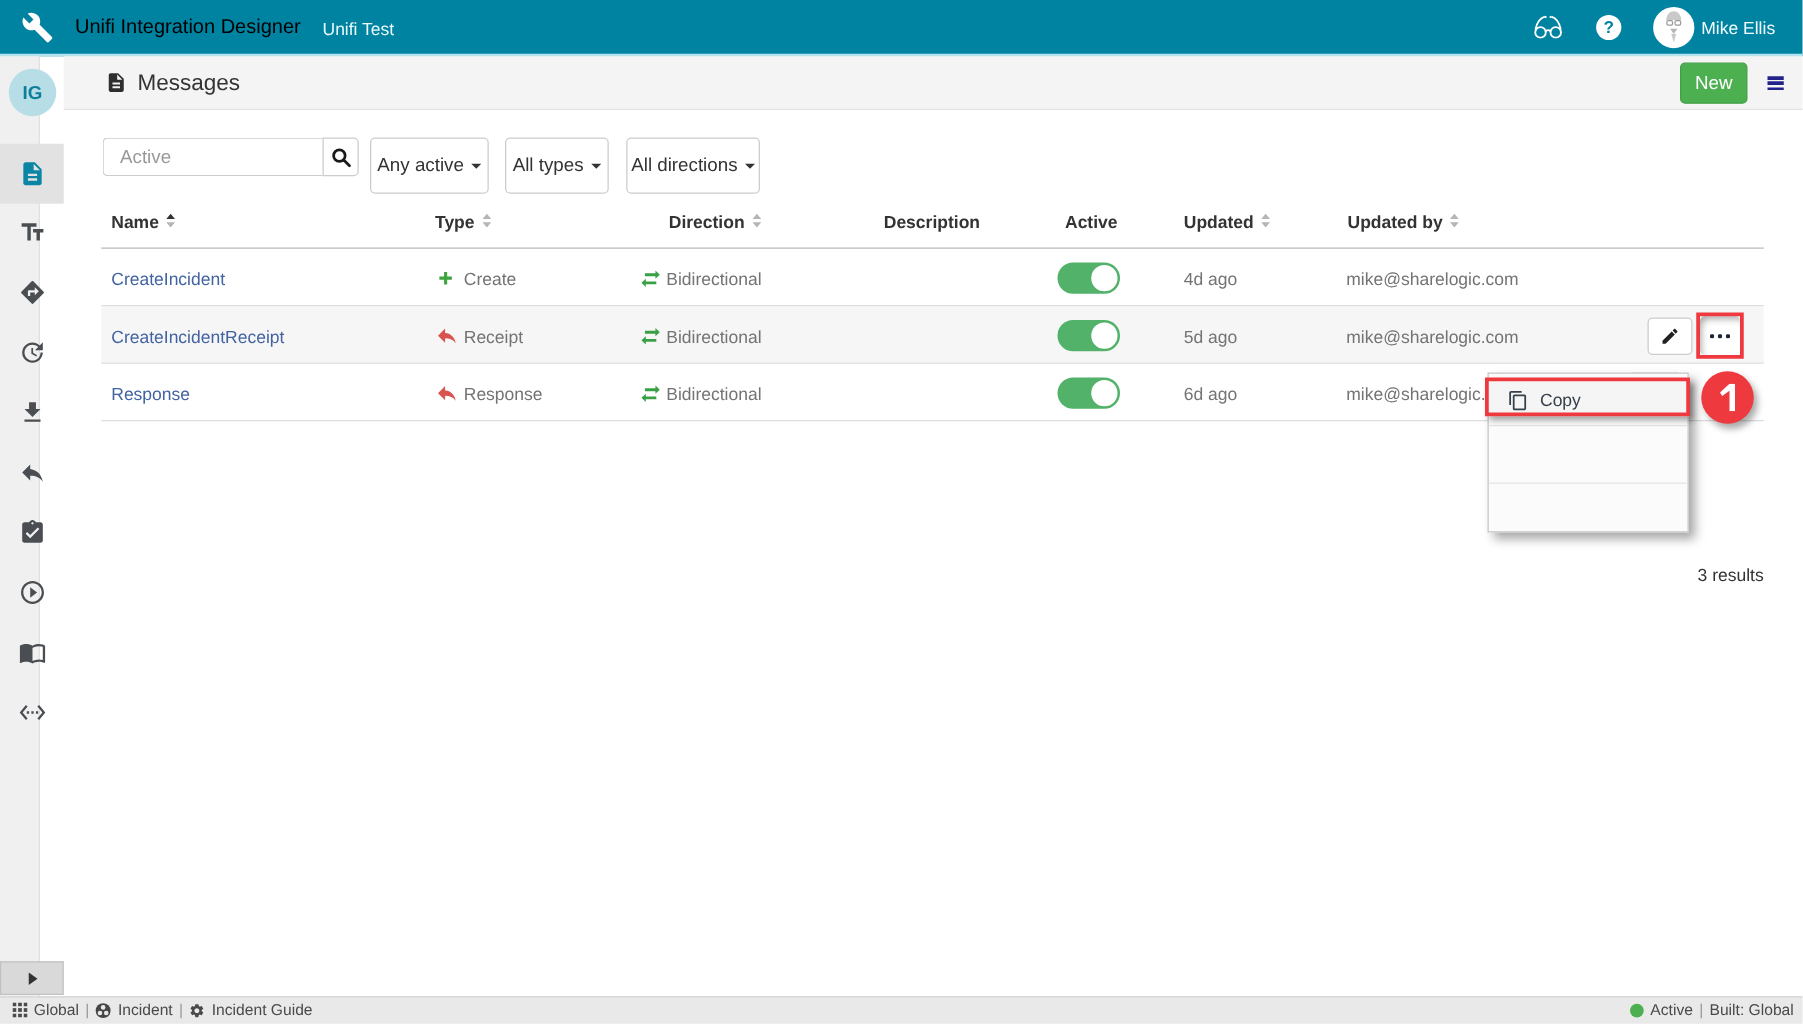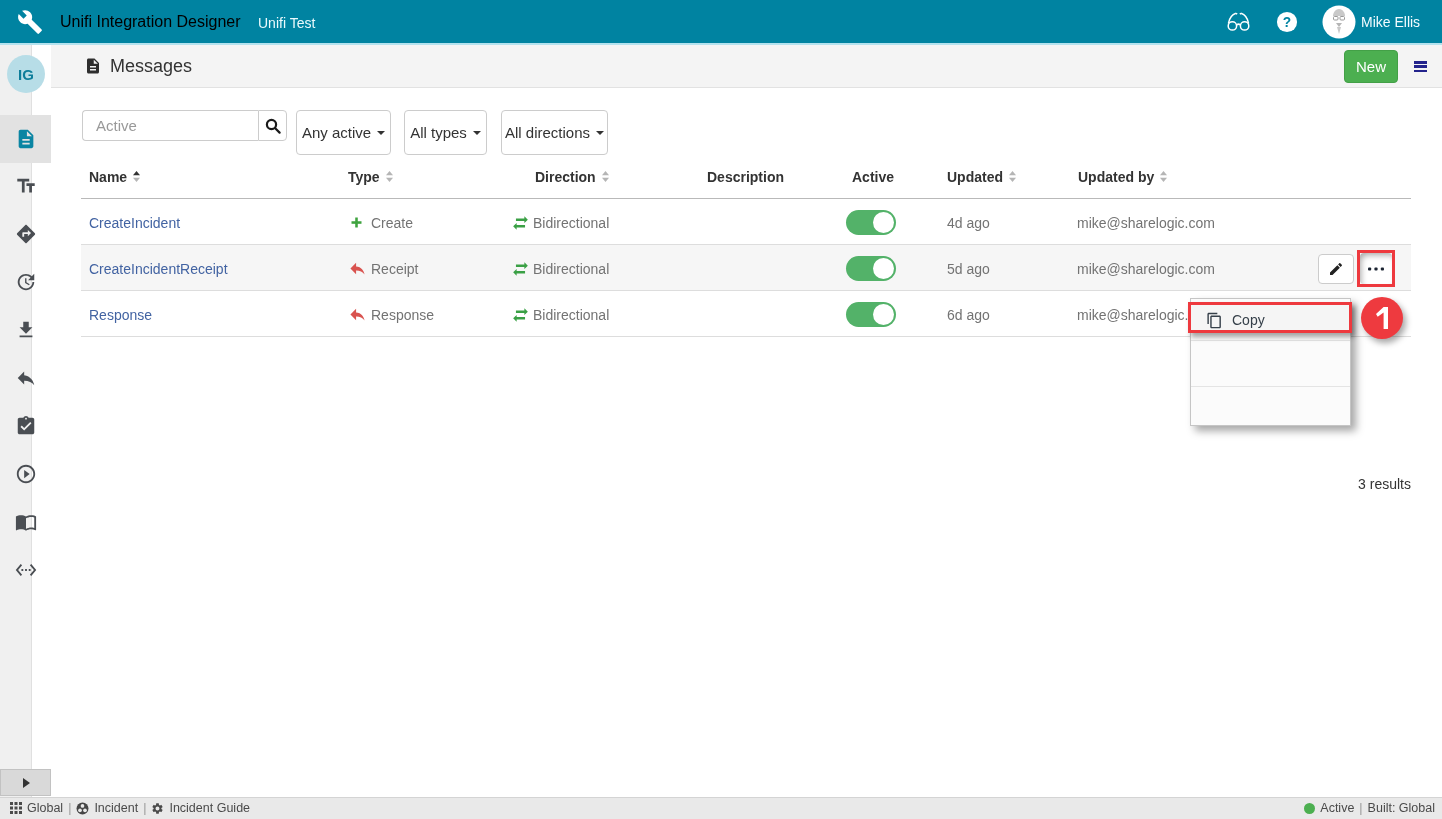--- a/index.html
+++ b/index.html
@@ -86,21 +86,21 @@
 #redbox1 { position:absolute; left:1357px; top:250px; width:38px; height:37px;
   border:3px solid #ee393e; }
 #redbox2 { position:absolute; left:1188px; top:302px; width:164px; height:31px;
   border:3px solid #ee393e; background:#f5f5f5; box-shadow:3px 4px 5px rgba(0,0,0,0.35); }
 #redcircle { position:absolute; left:1361px; top:297px; width:42px; height:42px;
   border-radius:50%; background:#ee3a3f; box-shadow:3px 4px 6px rgba(0,0,0,0.35);
   color:#fff; font-size:28px; font-weight:bold; display:flex; align-items:center;
   justify-content:center; }
 
 #results { position:absolute; left:1260px; top:452px; width:151px; text-align:right;
-  font-size:14px; color:#333;margin-top:24px; }
+  font-size:14px; color:#333; }
 
 
 #statusbar { position:absolute; left:0; top:797px; width:1442px; height:22px;
   background:#e9e9e9; border-top:1px solid #d4d4d4; font-size:12.5px; color:#4a4a4a; }
 #statusbar .left { position:absolute; left:10px; top:3px; display:flex; align-items:center; gap:5px; }
 #statusbar .right { position:absolute; right:7px; top:3px; display:flex; align-items:center; gap:5px; }
 .greendot { width:11px; height:11px; border-radius:50%; background:#4caf50; display:inline-block; }
 </style>
 </head>
 <body>

